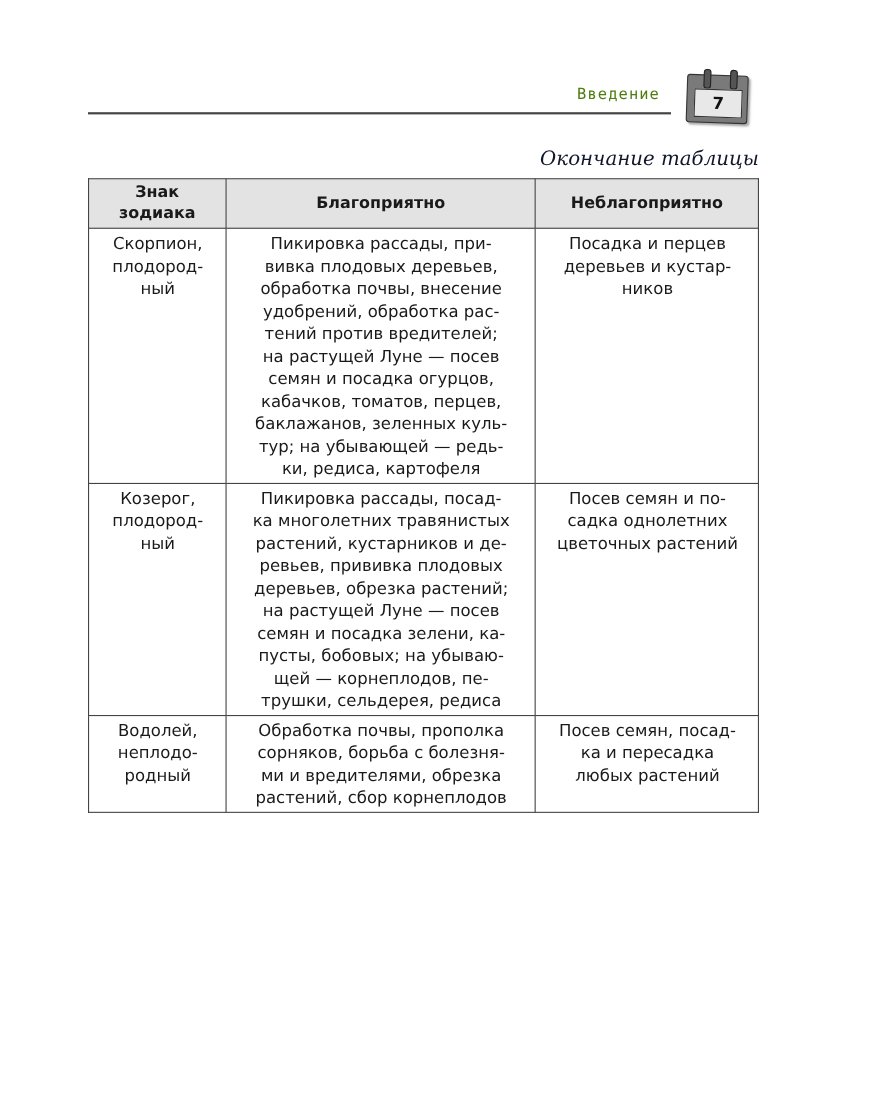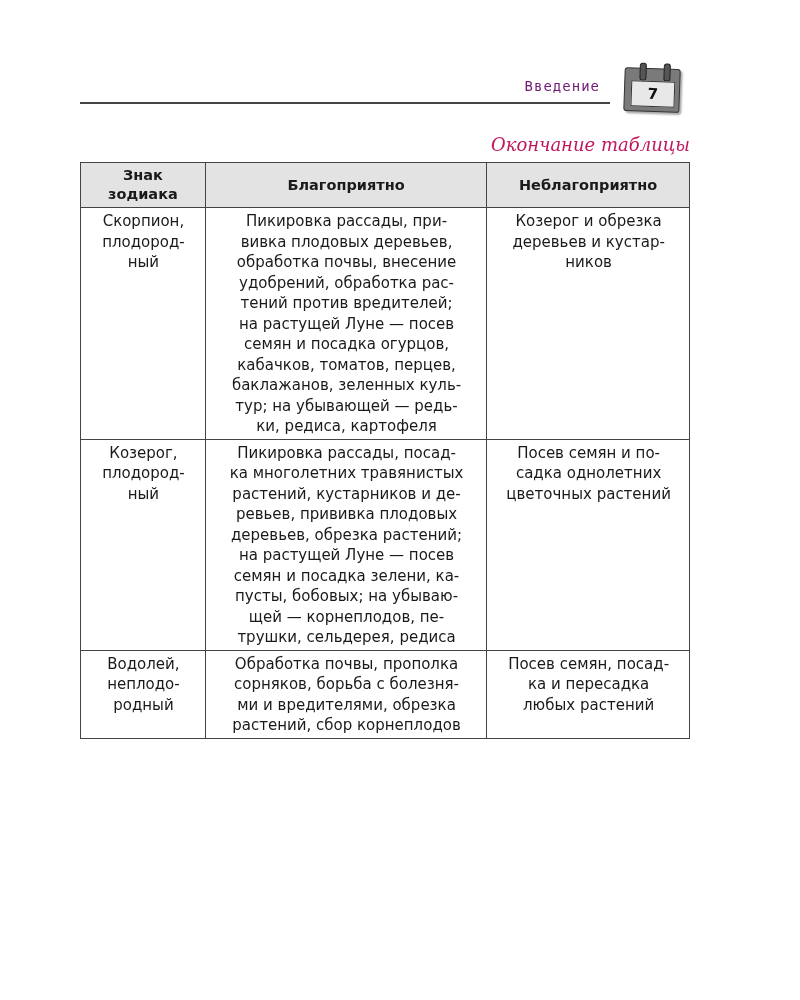--- a/index.html
+++ b/index.html
@@ -1,25 +1,25 @@
 <!DOCTYPE html>
 <html><head>
 <meta charset="utf-8">
 <style>
   html, body { margin:0; padding:0; background:#ffffff; }
   body { width:800px; height:1000px; position:relative; overflow:hidden; font-family:"DejaVu Sans", sans-serif; color:#1a1a1a; }
   .running-head { position:absolute; left:80px; top:60px; width:620px; height:60px; }
-  .rh-title { position:absolute; left:0; width:520px; top:18px; text-align:right; font-family:"DejaVu Sans Mono", monospace; font-size:14px; letter-spacing:1px; color:#701a75; }
+  .rh-title { position:absolute; left:0; width:520px; top:18px; text-align:right; font-family:"DejaVu Sans Mono", monospace; font-size:14px; letter-spacing:1px; color:#4d7c0f; }
   .rh-rule { position:absolute; left:0; top:42px; width:530px; height:1.5px; background:#444; }
   .calendar { position:absolute; left:540px; top:0; width:64px; height:52px; }
   .cal-body { position:absolute; left:4px; top:8px; width:54px; height:42px; background:#7a7a7a; border:1.5px solid #333; border-radius:3px; transform:rotate(2deg); box-shadow:2px 2px 2px #aaa; }
   .cal-page { position:absolute; left:6px; top:12px; width:42px; height:24px; background:#e8e8e8; border:1px solid #333; display:flex; align-items:center; justify-content:center; font-weight:bold; font-size:15px; color:#111; }
   .ring { position:absolute; top:-6px; width:5px; height:16px; background:#555; border:1px solid #222; border-radius:3px; }
   .ring.r1 { left:14px; } .ring.r2 { left:38px; }
-  .caption { position:absolute; right:110px; top:134px; font-family:"DejaVu Serif", serif; font-style:italic; font-size:18px; color:#be185d; }
+  .caption { position:absolute; right:110px; top:134px; font-family:"DejaVu Serif", serif; font-style:italic; font-size:18px; color:#0f172a; }
   table { position:absolute; left:80px; top:162px; width:610px; border-collapse:collapse; font-size:15px; line-height:20.5px;padding-left:32px; }
   th, td { border:1.5px solid #444; vertical-align:top; padding:3px 4px 2px 5px; text-align:center; }
   th { background:#e3e3e3; font-weight:bold; font-size:14.5px; text-align:center; vertical-align:middle; line-height:19px; padding:3px 4px; }
   col.c1 { width:125px; } col.c2 { width:282px; } col.c3 { width:203px; }
   .cell-text { white-space:pre-line; }
 </style>
 </head>
 <body>
 
 <div class="running-head">
@@ -59,21 +59,21 @@
 вивка плодовых деревьев,
 обработка почвы, внесение
 удобрений, обработка рас-
 тений против вредителей;
 на растущей Луне — посев
 семян и посадка огурцов,
 кабачков, томатов, перцев,
 баклажанов, зеленных куль-
 тур; на убывающей — редь-
 ки, редиса, картофеля</td>
-      <td class="cell-text">Козерог и обрезка
+      <td class="cell-text">Посадка и перцев
 деревьев и кустар-
 ников</td>
     </tr>
     <tr>
       <td class="cell-text">Козерог,
 плодород-
 ный</td>
       <td class="cell-text">Пикировка рассады, посад-
 ка многолетних травянистых
 растений, кустарников и де-

